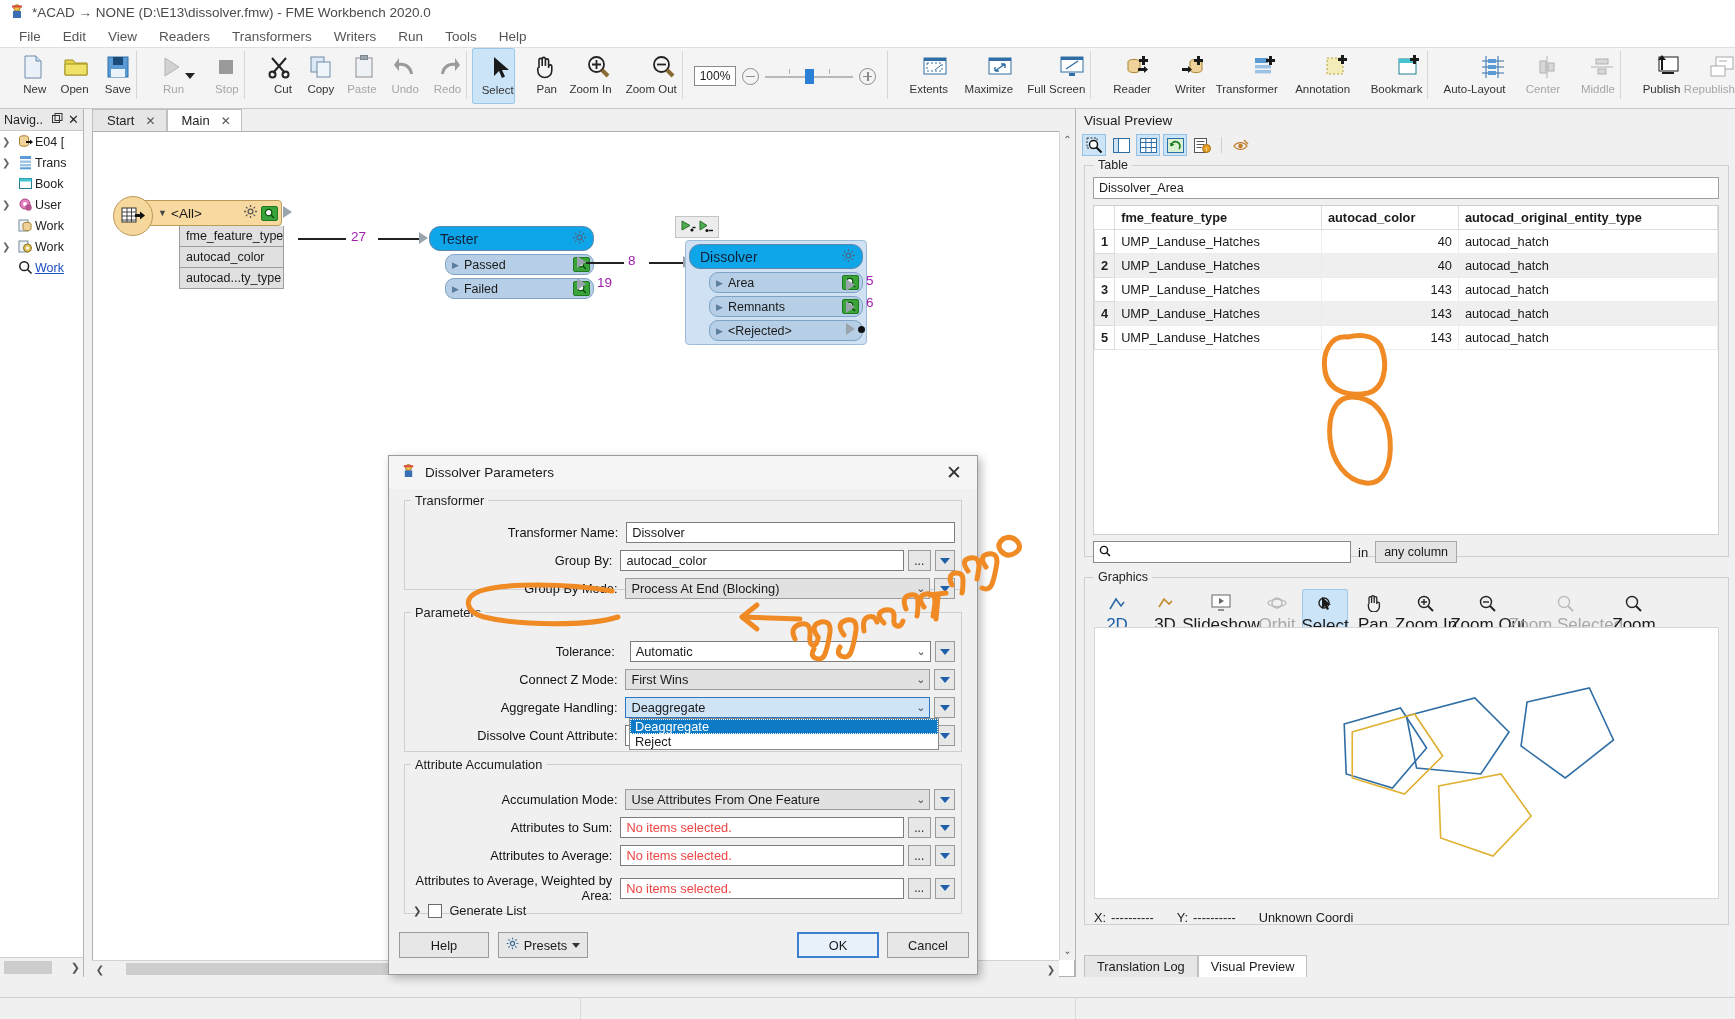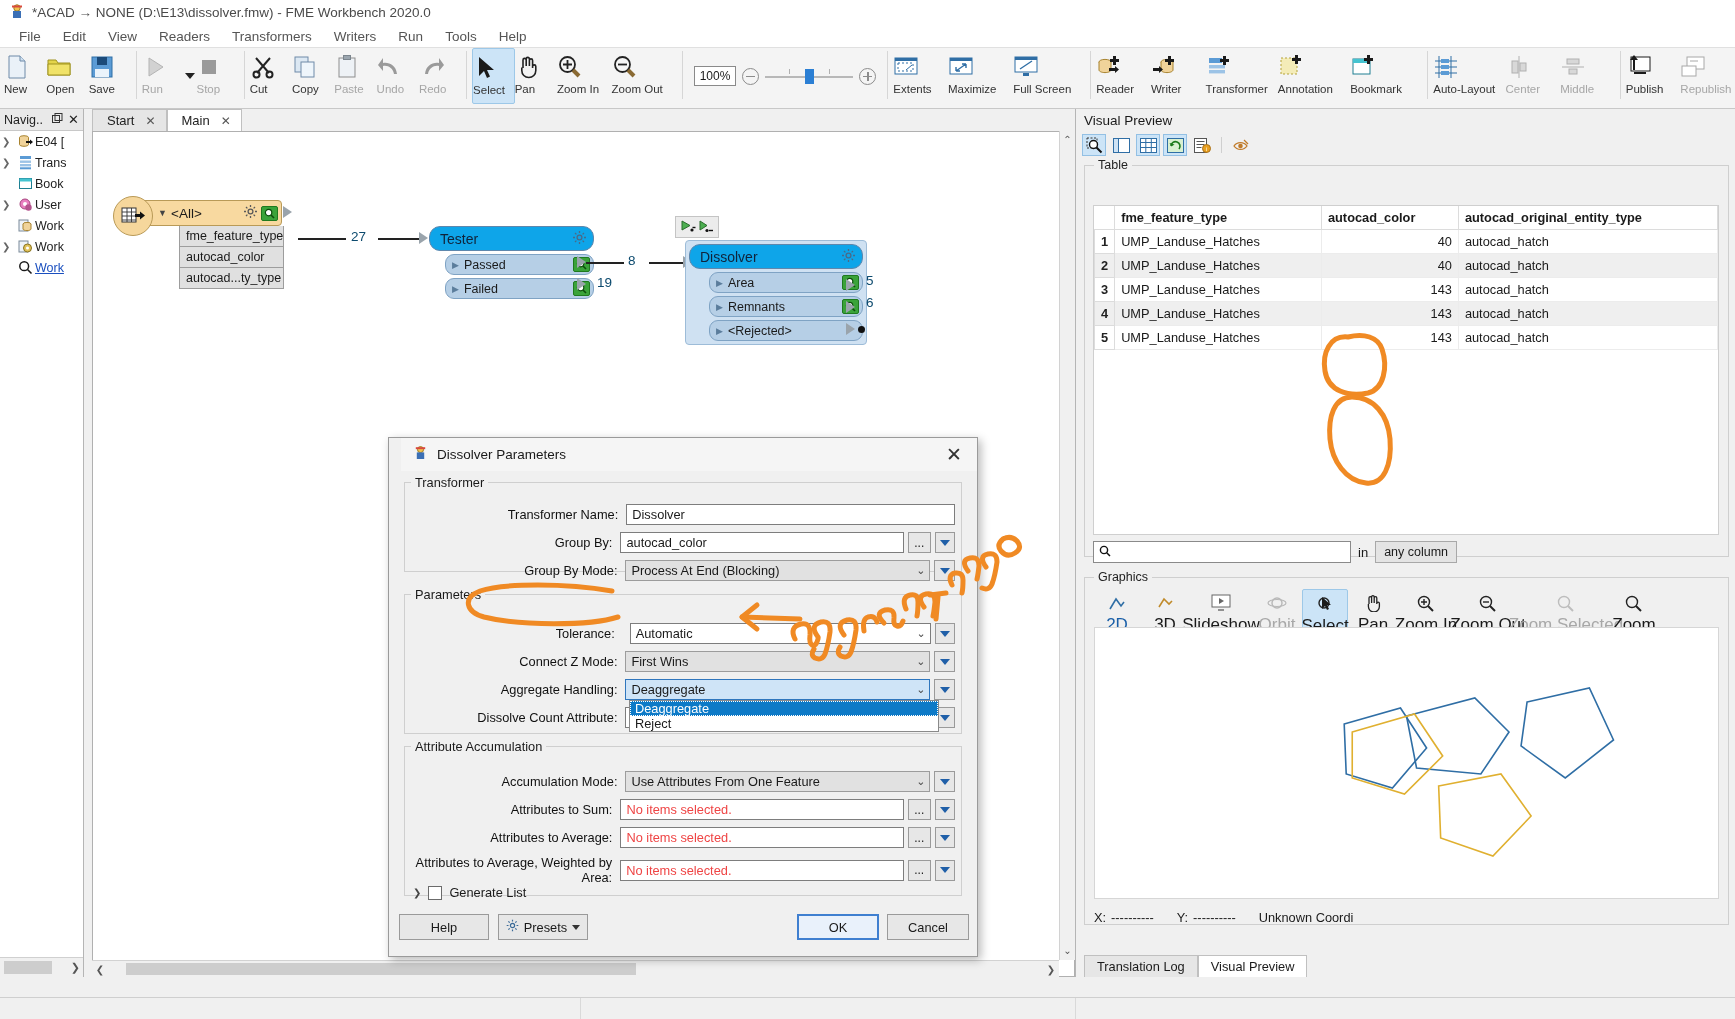--- a/index.html
+++ b/index.html
@@ -22,21 +22,21 @@
   #titlebar .tb-text { font-size:13.5px; color:#4a4a4a; }
   
   #menubar { height:22px; background:#ffffff; display:flex; align-items:center; padding-left:8px; }
   #menubar .mi { padding:2px 11px; color:#555; font-size:13.5px; cursor:default; }
   
   #toolbar {
     height:62px; background:#f4f4f4; border-top:1px solid #e0e0e0;
     border-bottom:1px solid #c8c8c8; display:flex; align-items:flex-start; padding-left:4px;
     position:relative; overflow:hidden;
   }
-  .tbtn { width:48px; display:flex; flex-direction:column; align-items:flex-start; padding-top:5px; cursor:default; }
+  .tbtn { width:48px; display:flex; flex-direction:column; align-items:flex-end; padding-top:5px; cursor:default; }
   .tbtn .ic { height:28px; display:flex; align-items:center; justify-content:center; }
   .tbtn .lb { font-size:11.5px; color:#333; margin-top:2px; white-space:nowrap; }
   .tbtn.dis .lb { color:#a6a6a6; }
   .tbtn.sel { background:#cce4f7; border:1px solid #9dc8e8; border-radius:2px; height:56px; }
   .tsep { width:1px; background:#d6d6d6; height:48px; margin:3px 5px 0 5px; }
   .tbtn.wide { width:62px; }
   .tbtn.wide2 { width:74px; }
   .tbtn.wide3 { width:82px; }
   .zoombox { display:flex; align-items:center; height:56px; padding:0 6px; gap:6px; }
   .zoompct { border:1px solid #8a8a8a; background:#fff; font-size:12px; padding:2px 5px; }
@@ -79,21 +79,21 @@
   .tf-head { height:25px; background:#0ea5e9; border:1px solid #5e87ad; border-radius:11px;
              display:flex; align-items:center; padding:0 6px 0 10px; font-size:14px; color:#10233a; }
   .port { height:21px; background:#b6cfe6; border:1px solid #7fa3c4; border-radius:9px;
           display:flex; align-items:center; padding:0 3px 0 6px; font-size:12.5px; margin-top:3px; }
   .port .pt { color:#5b7d9c; font-size:9px; margin-right:5px; }
   .port .nm { flex:1; }
   .magn { width:17px; height:15px; background:#3aa33a; border:1px solid #1f7a1f; border-radius:2px;
           display:flex; align-items:center; justify-content:center; color:#fff; font-size:10px; }
   .arrowhd { width:0; height:0; border-left:9px solid #9aa4ac; border-top:6px solid transparent; border-bottom:6px solid transparent; }
   .conn { position:absolute; height:1.5px; background:#222; }
-  .cnt { position:absolute; font-size:13.5px; color:#0c4a6e; }
+  .cnt { position:absolute; font-size:13.5px; color:#a21caf; }
   .dissolverbox { position:absolute; background:#cfe1f2; border:1px solid #9dbcd8; border-radius:4px; padding:3px; }
   
   #cvsb-v { position:absolute; right:0; top:22px; bottom:17px; width:16px; background:#f0f0f0; border-left:1px solid #d2d2d2; }
   #cvsb-h { position:absolute; left:8px; right:16px; bottom:0; height:17px; background:#f0f0f0; border-top:1px solid #d2d2d2; display:flex; align-items:center; }
   .sbarrow { font-size:10px; color:#555; text-align:center; }
   #cvsb-h .thumb { height:12px; background:#cdcdcd; margin-left:18px; width:510px; }
   
   #right { position:absolute; right:0; top:0; width:660px; bottom:0; background:#f0f0f0; border-left:1px solid #b5b5b5; }
   #vphdr { height:23px; display:flex; align-items:center; padding-left:8px; font-size:13.5px; color:#1a1a1a; }
   #vptools { height:26px; display:flex; align-items:center; gap:3px; padding-left:6px; }
@@ -112,22 +112,22 @@
   table.dt td.num { text-align:right; }
   #srchrow { position:absolute; display:flex; align-items:center; gap:7px; }
   #srchbox { width:258px; height:22px; background:#fff; border:1px solid #8a8a8a; display:flex; align-items:center; padding-left:5px; }
   #anycol { height:22px; background:#e4e4e4; border:1px solid #a8a8a8; display:flex; align-items:center; padding:0 8px; font-size:12.5px; }
   .gbtn { width:46px; display:flex; flex-direction:column; align-items:center; padding-top:3px; }
   .gbtn .gi { height:22px; display:flex; align-items:center; justify-content:center; }
   .gbtn .gl { font-size:17px; margin-top:1px; white-space:nowrap; }
   .gbtn.dis .gl { color:#a8a8a8; }
   .gbtn.sel { background:#cce4f7; border:1px solid #9dc8e8; border-radius:2px; }
   
-  #dlg { position:absolute; left:388px; top:328px; width:590px; height:520px; background:#f0f0f0;
-         border:1px solid #9a9a9a; box-shadow:3px 3px 9px rgba(0,0,0,.28);padding-left:12px; }
+  #dlg { position:absolute; left:388px; top:346px; width:590px; height:520px; background:#f0f0f0;
+         border:1px solid #9a9a9a; box-shadow:3px 3px 9px rgba(0,0,0,.28); }
   #dlghdr { height:33px; display:flex; align-items:center; padding:0 6px 0 11px; background:#f5f5f5; }
   #dlghdr .t { flex:1; font-size:13.5px; margin-left:8px; }
   #dlghdr .x { font-size:19px; color:#333; padding:0 9px; cursor:default; }
   .dgrp { position:absolute; left:15px; right:15px; border:1px solid #cfcfcf; }
   .dgrplbl { position:absolute; background:#f0f0f0; padding:0 4px; font-size:12.8px; left:22px; }
   .frow { position:absolute; display:flex; align-items:center; }
   .flabel { text-align:right; font-size:12.8px; color:#111; }
   .fin { height:21px; background:#fff; border:1px solid #7d7d7d; display:flex; align-items:center;
          padding-left:5px; font-size:12.8px; }
   .fin.ro { background:#e1e1e1; border-color:#9c9c9c; }
@@ -771,20 +771,23 @@
         <svg width="17" height="15" viewBox="0 0 17 15">
             <path d="M1 8c3-4.5 10-4.5 13 0-3 4.5-10 4.5-13 0z" fill="none" stroke="#c07a28" stroke-width="1.3"></path>
             <circle cx="7.5" cy="8" r="2.3" fill="#c07a28"></circle>
             <path d="M11 2l4 4" stroke="#c07a28" stroke-width="1.3"></path>
           </svg>
       </span>
     </div>
 
     <div class="grp" style="left:8px; top:56px; right:6px; height:392px;"></div>
     <div class="grplbl" style="left:18px; top:49px;">Table</div>
+    <div id="tblfield" style="left:17px; top:68px; right:16px; height:22px;">
+      <span>Dissolver_Area</span>
+    </div>
 
     <div style="position:absolute;left:17px;top:96px;right:16px;height:330px;background:#fff;border:1px solid #cfcfcf;overflow:hidden;">
       <table class="dt">
         <thead>
           <tr>
             <th style="width:20px;background:#fff;border-left:none;"></th>
             <th>fme_feature_type</th>
             <th>autocad_color</th>
             <th>autocad_original_entity_type</th>
           </tr>

